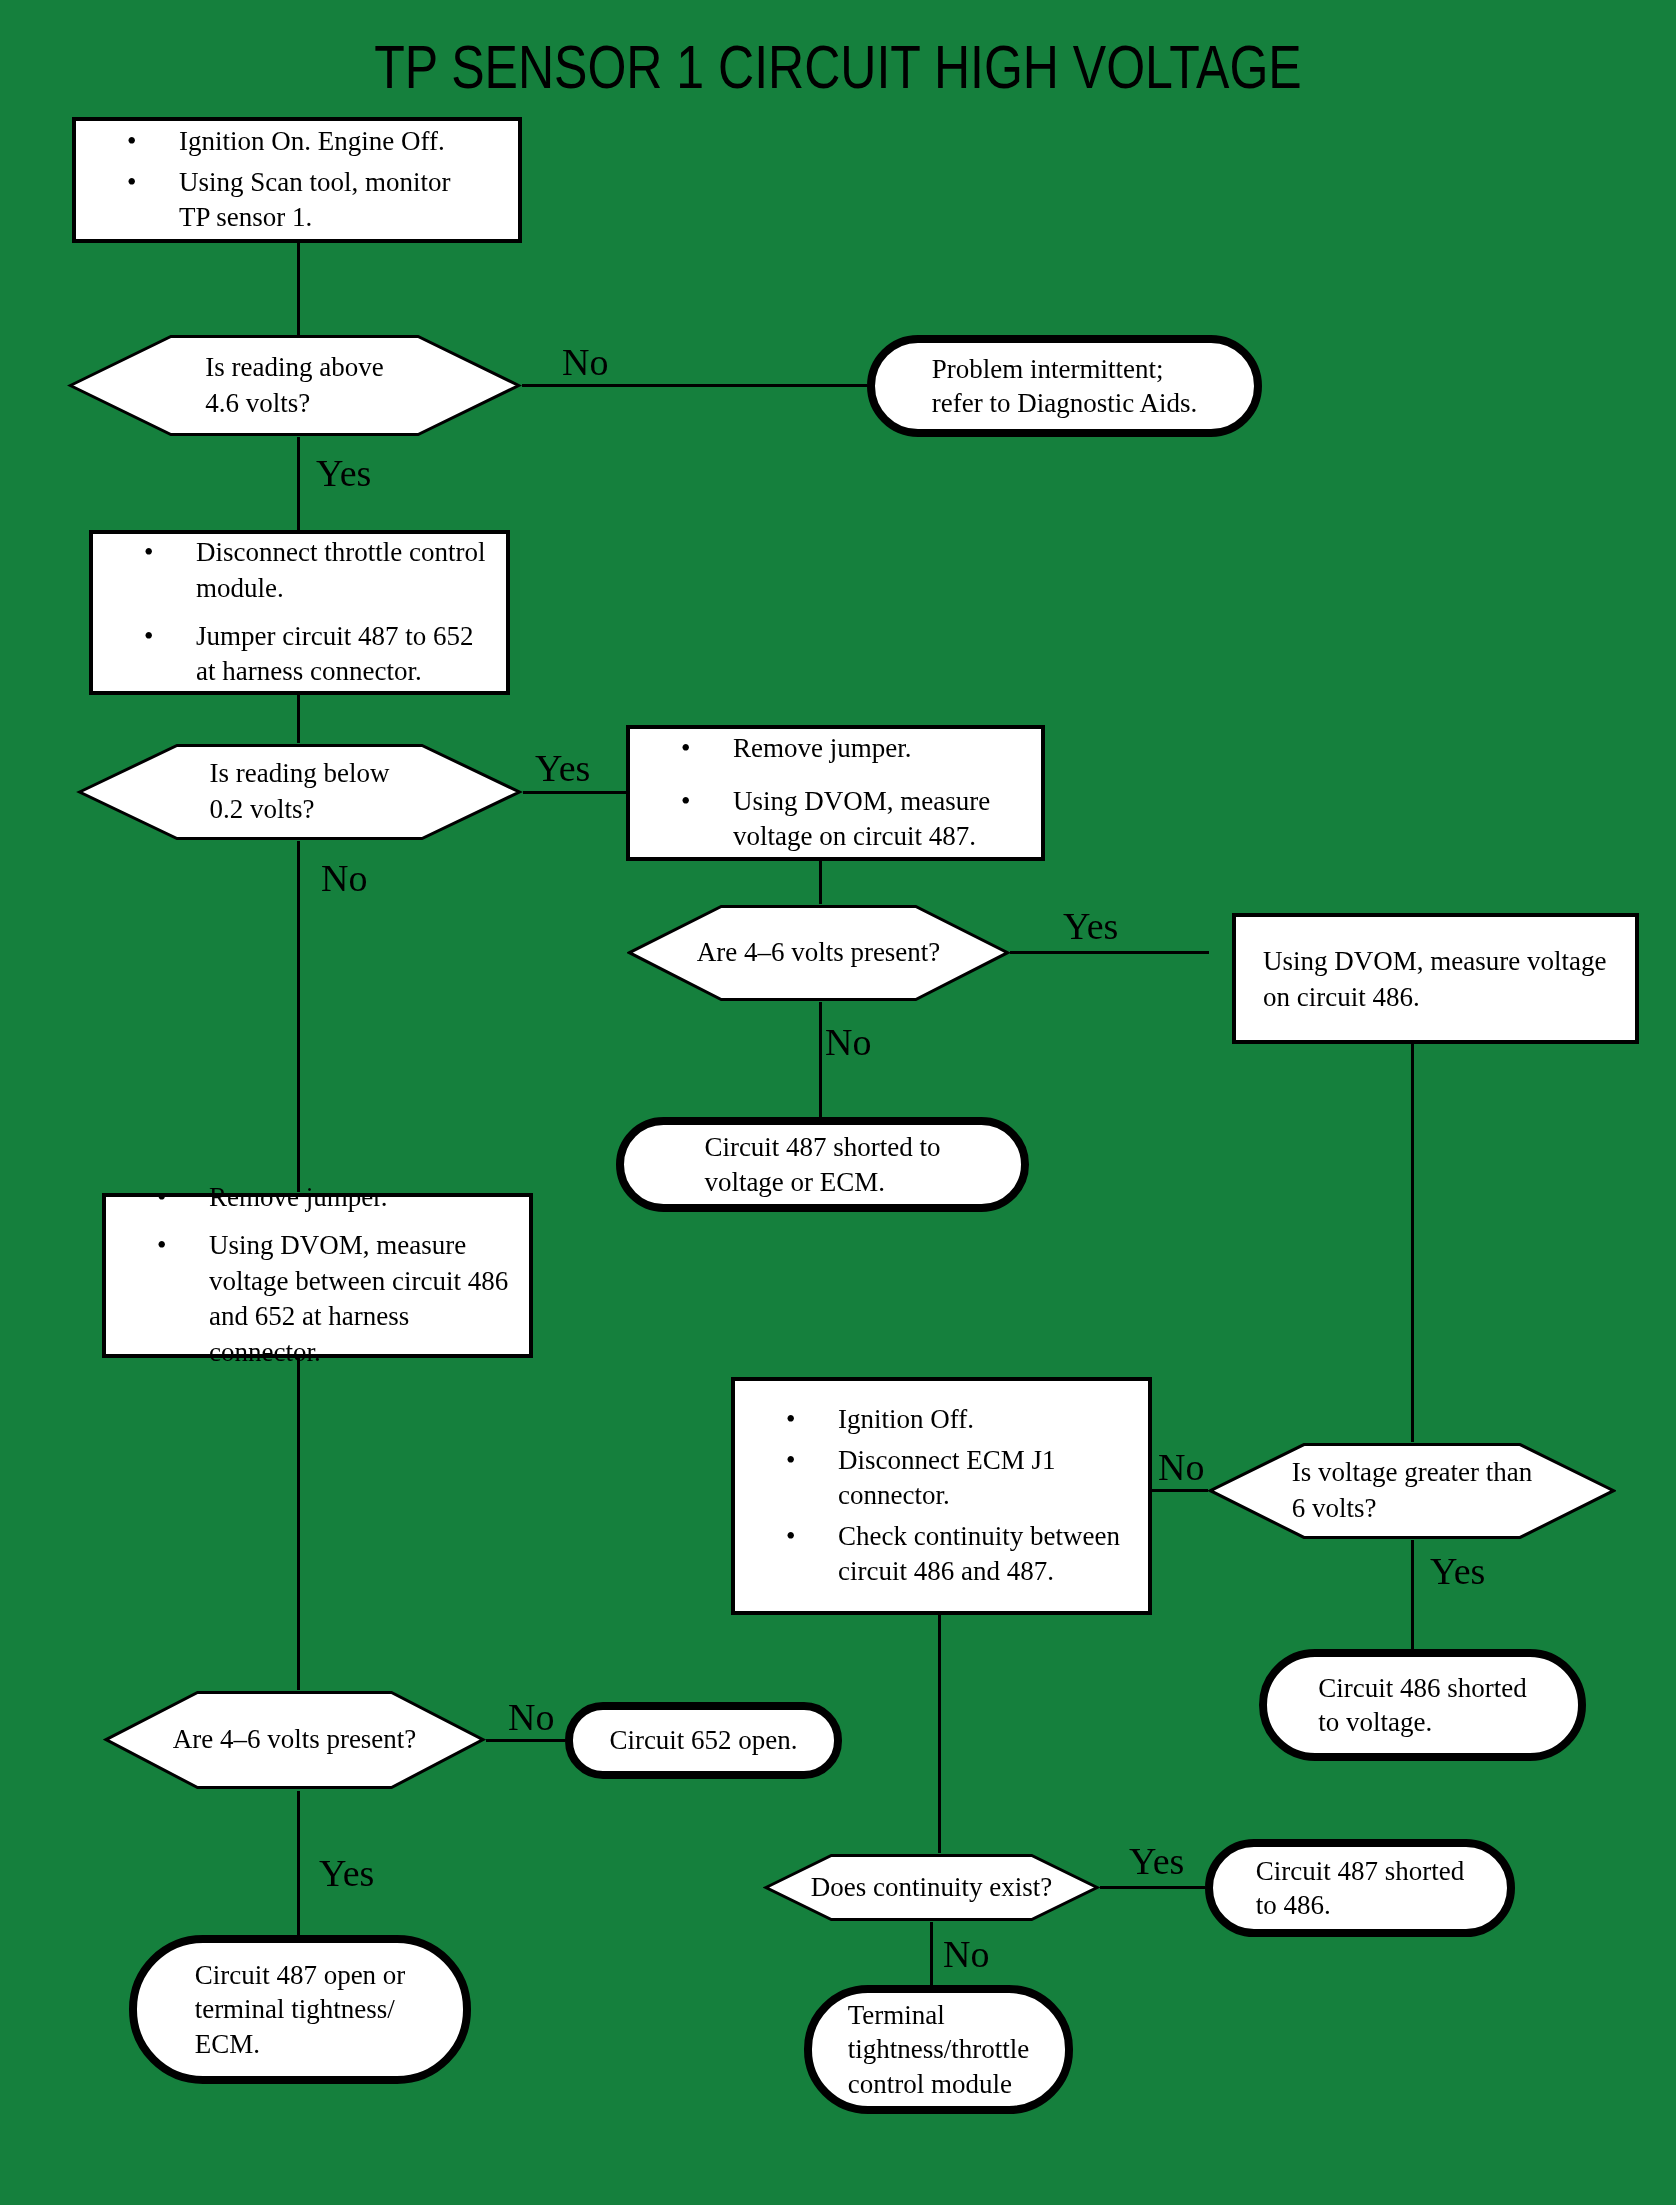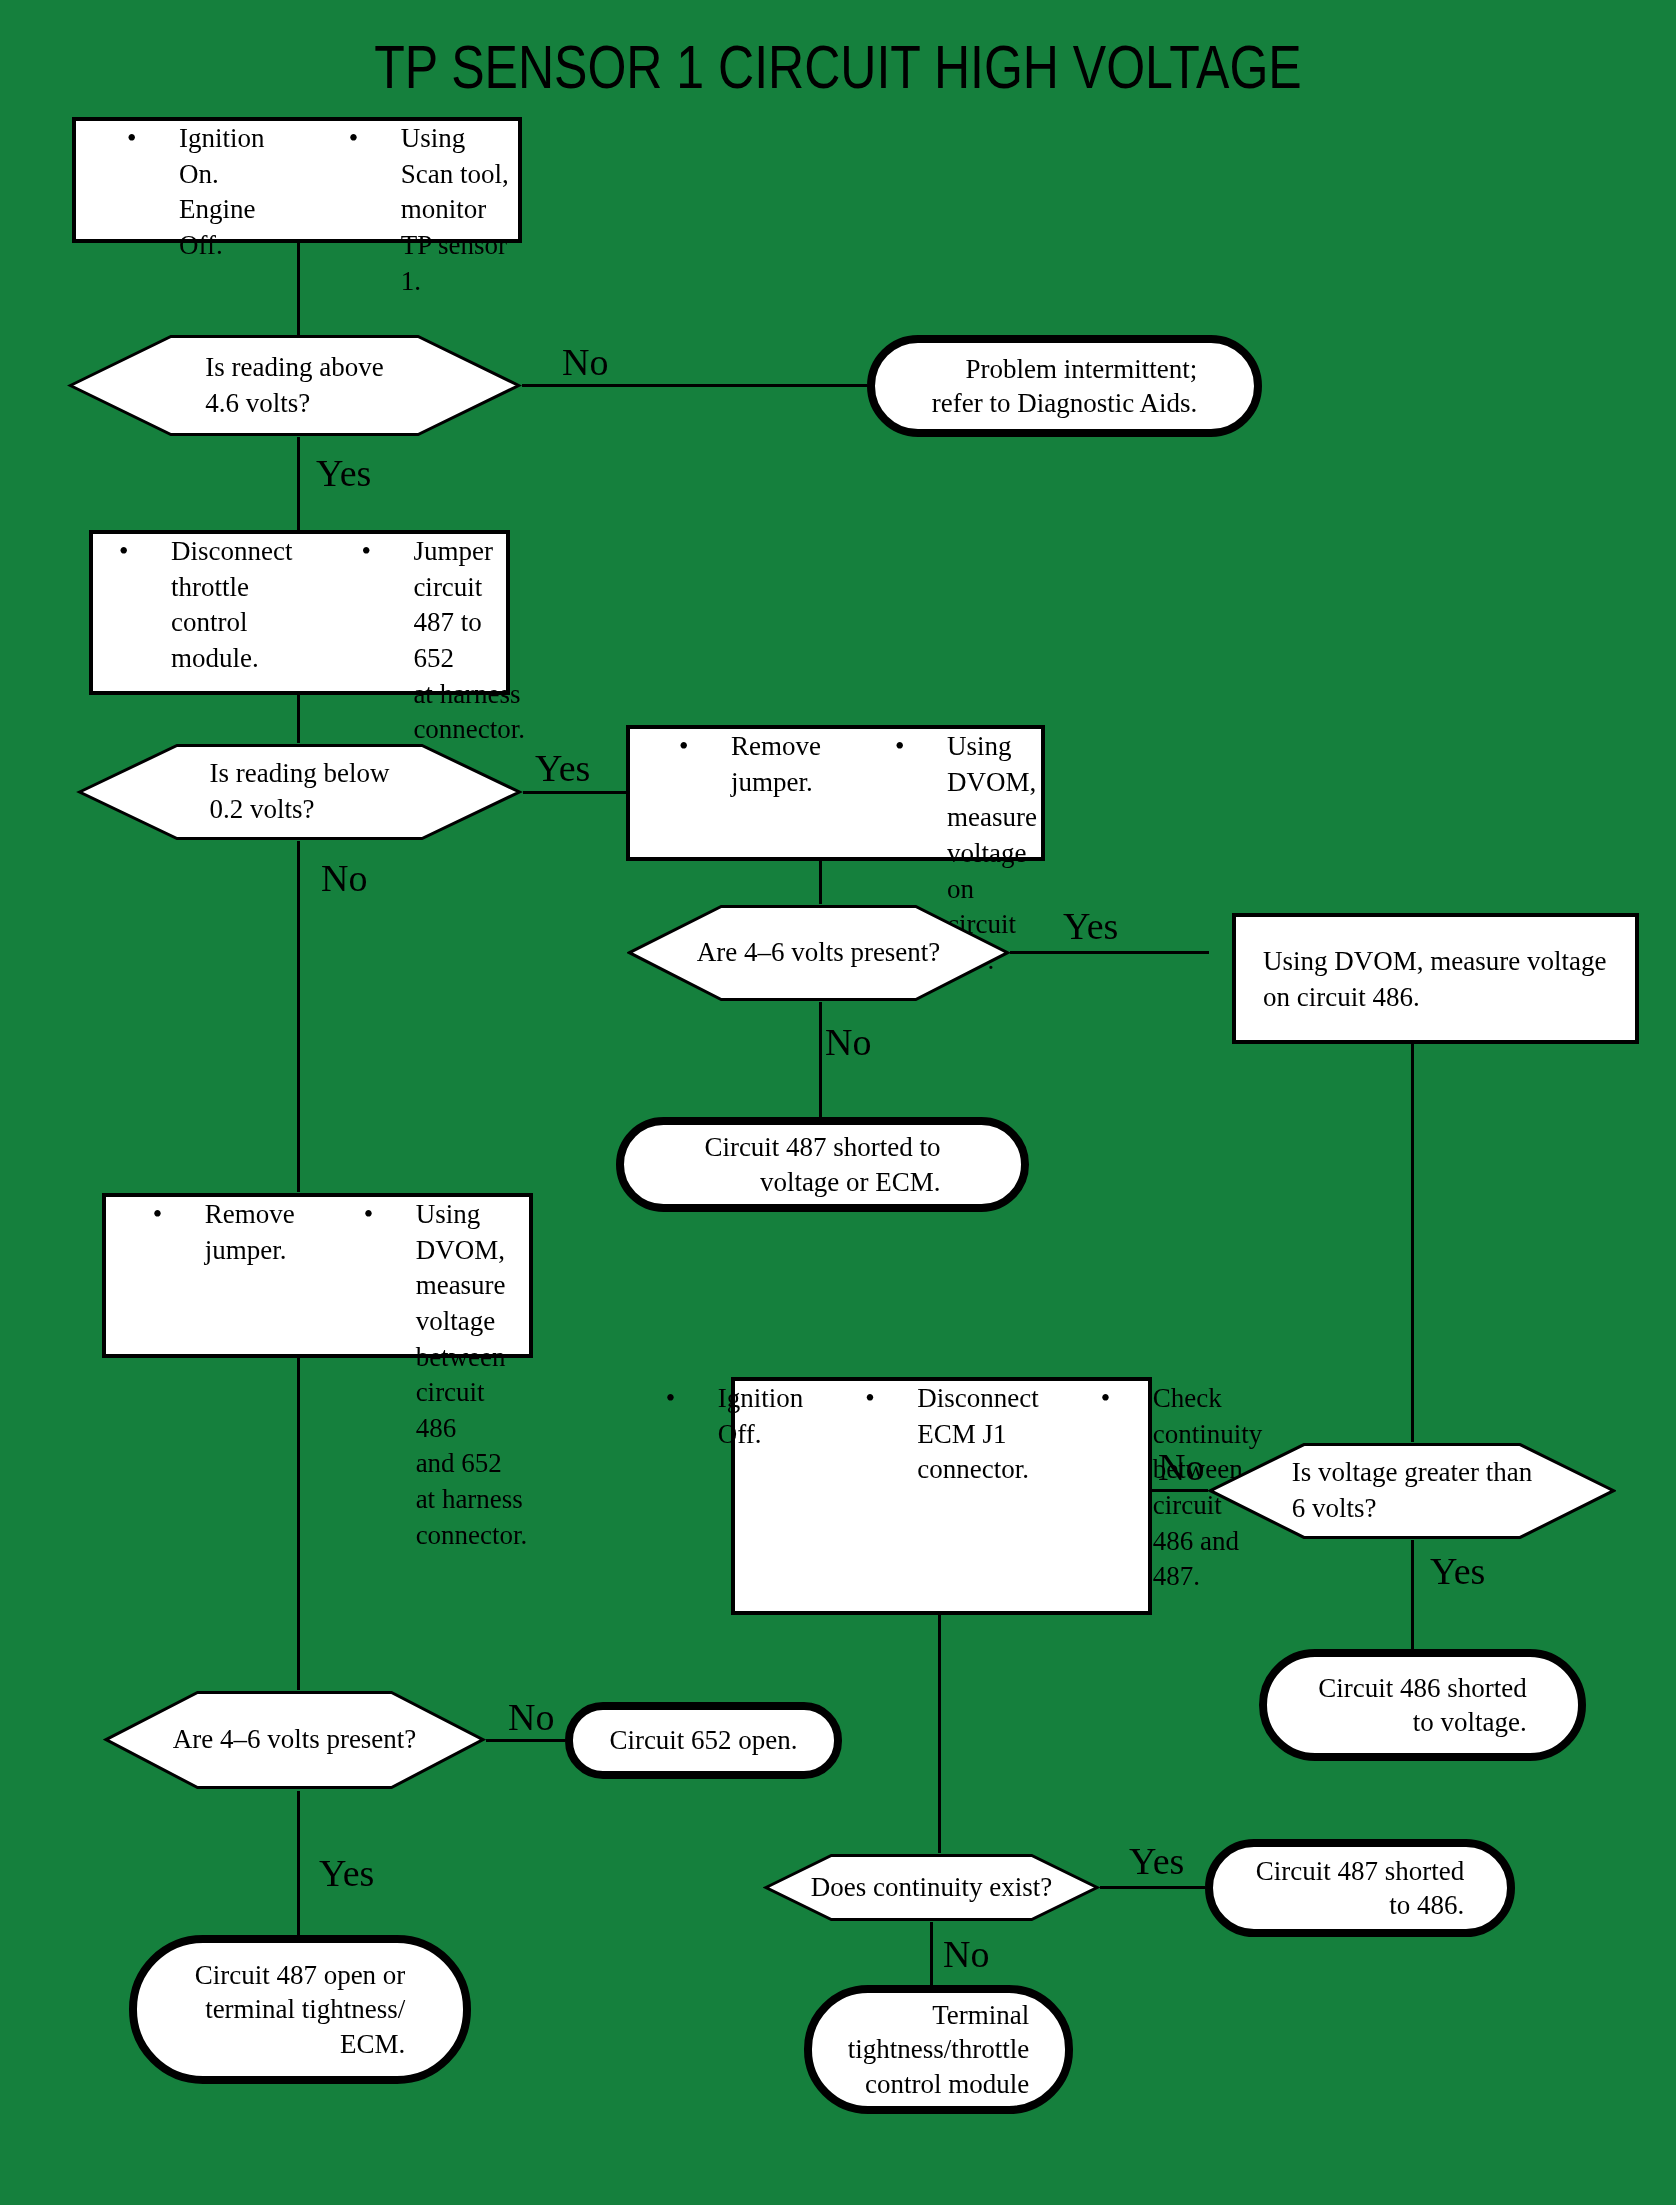--- a/index.html
+++ b/index.html
@@ -28,21 +28,21 @@
     line-height: 1.32;
     color: #000;
     white-space: pre-line;
   }
   .box {
     position: absolute;
     background: #fff;
     border: 4.3px solid #000;
     box-sizing: border-box;
     display: flex;
-    flex-direction: row;
+    flex-direction: column;
     justify-content: center;
   }
   .box.plain { justify-content: flex-start; padding: 27px 18px 0 27px; margin-left: 22px; }
   .bullet-row { display: flex; align-items: flex-start; }
   .bullet-row::before {
     content: "\2022";
     flex: 0 0 52px;
     margin-left: 51px;
     font-family: "Liberation Serif", serif;
     font-size: 27px;
@@ -52,21 +52,21 @@
   .bullet-text { flex: 1; padding-right: 6px; }
   .pill {
     position: absolute;
     background: #fff;
     border: 8px solid #000;
     box-sizing: border-box;
     display: flex;
     align-items: center;
     justify-content: center;
   }
-  .pill .node-text { text-align: right; line-height: 1.26; }
+  .pill .node-text { text-align: left; line-height: 1.26; }
   .hex { position: absolute; }
   .hex svg { position: absolute; left: 0; top: 0; display: block; }
   .hex .node-text {
     position: absolute; left: 0; top: 0; right: 0; bottom: 0;
     display: flex; align-items: center; justify-content: center;
     text-align: left;
   }
   .vline, .hline { position: absolute; background: #000; }
   .vline { width: 3px; }
   .hline { height: 3px; }

